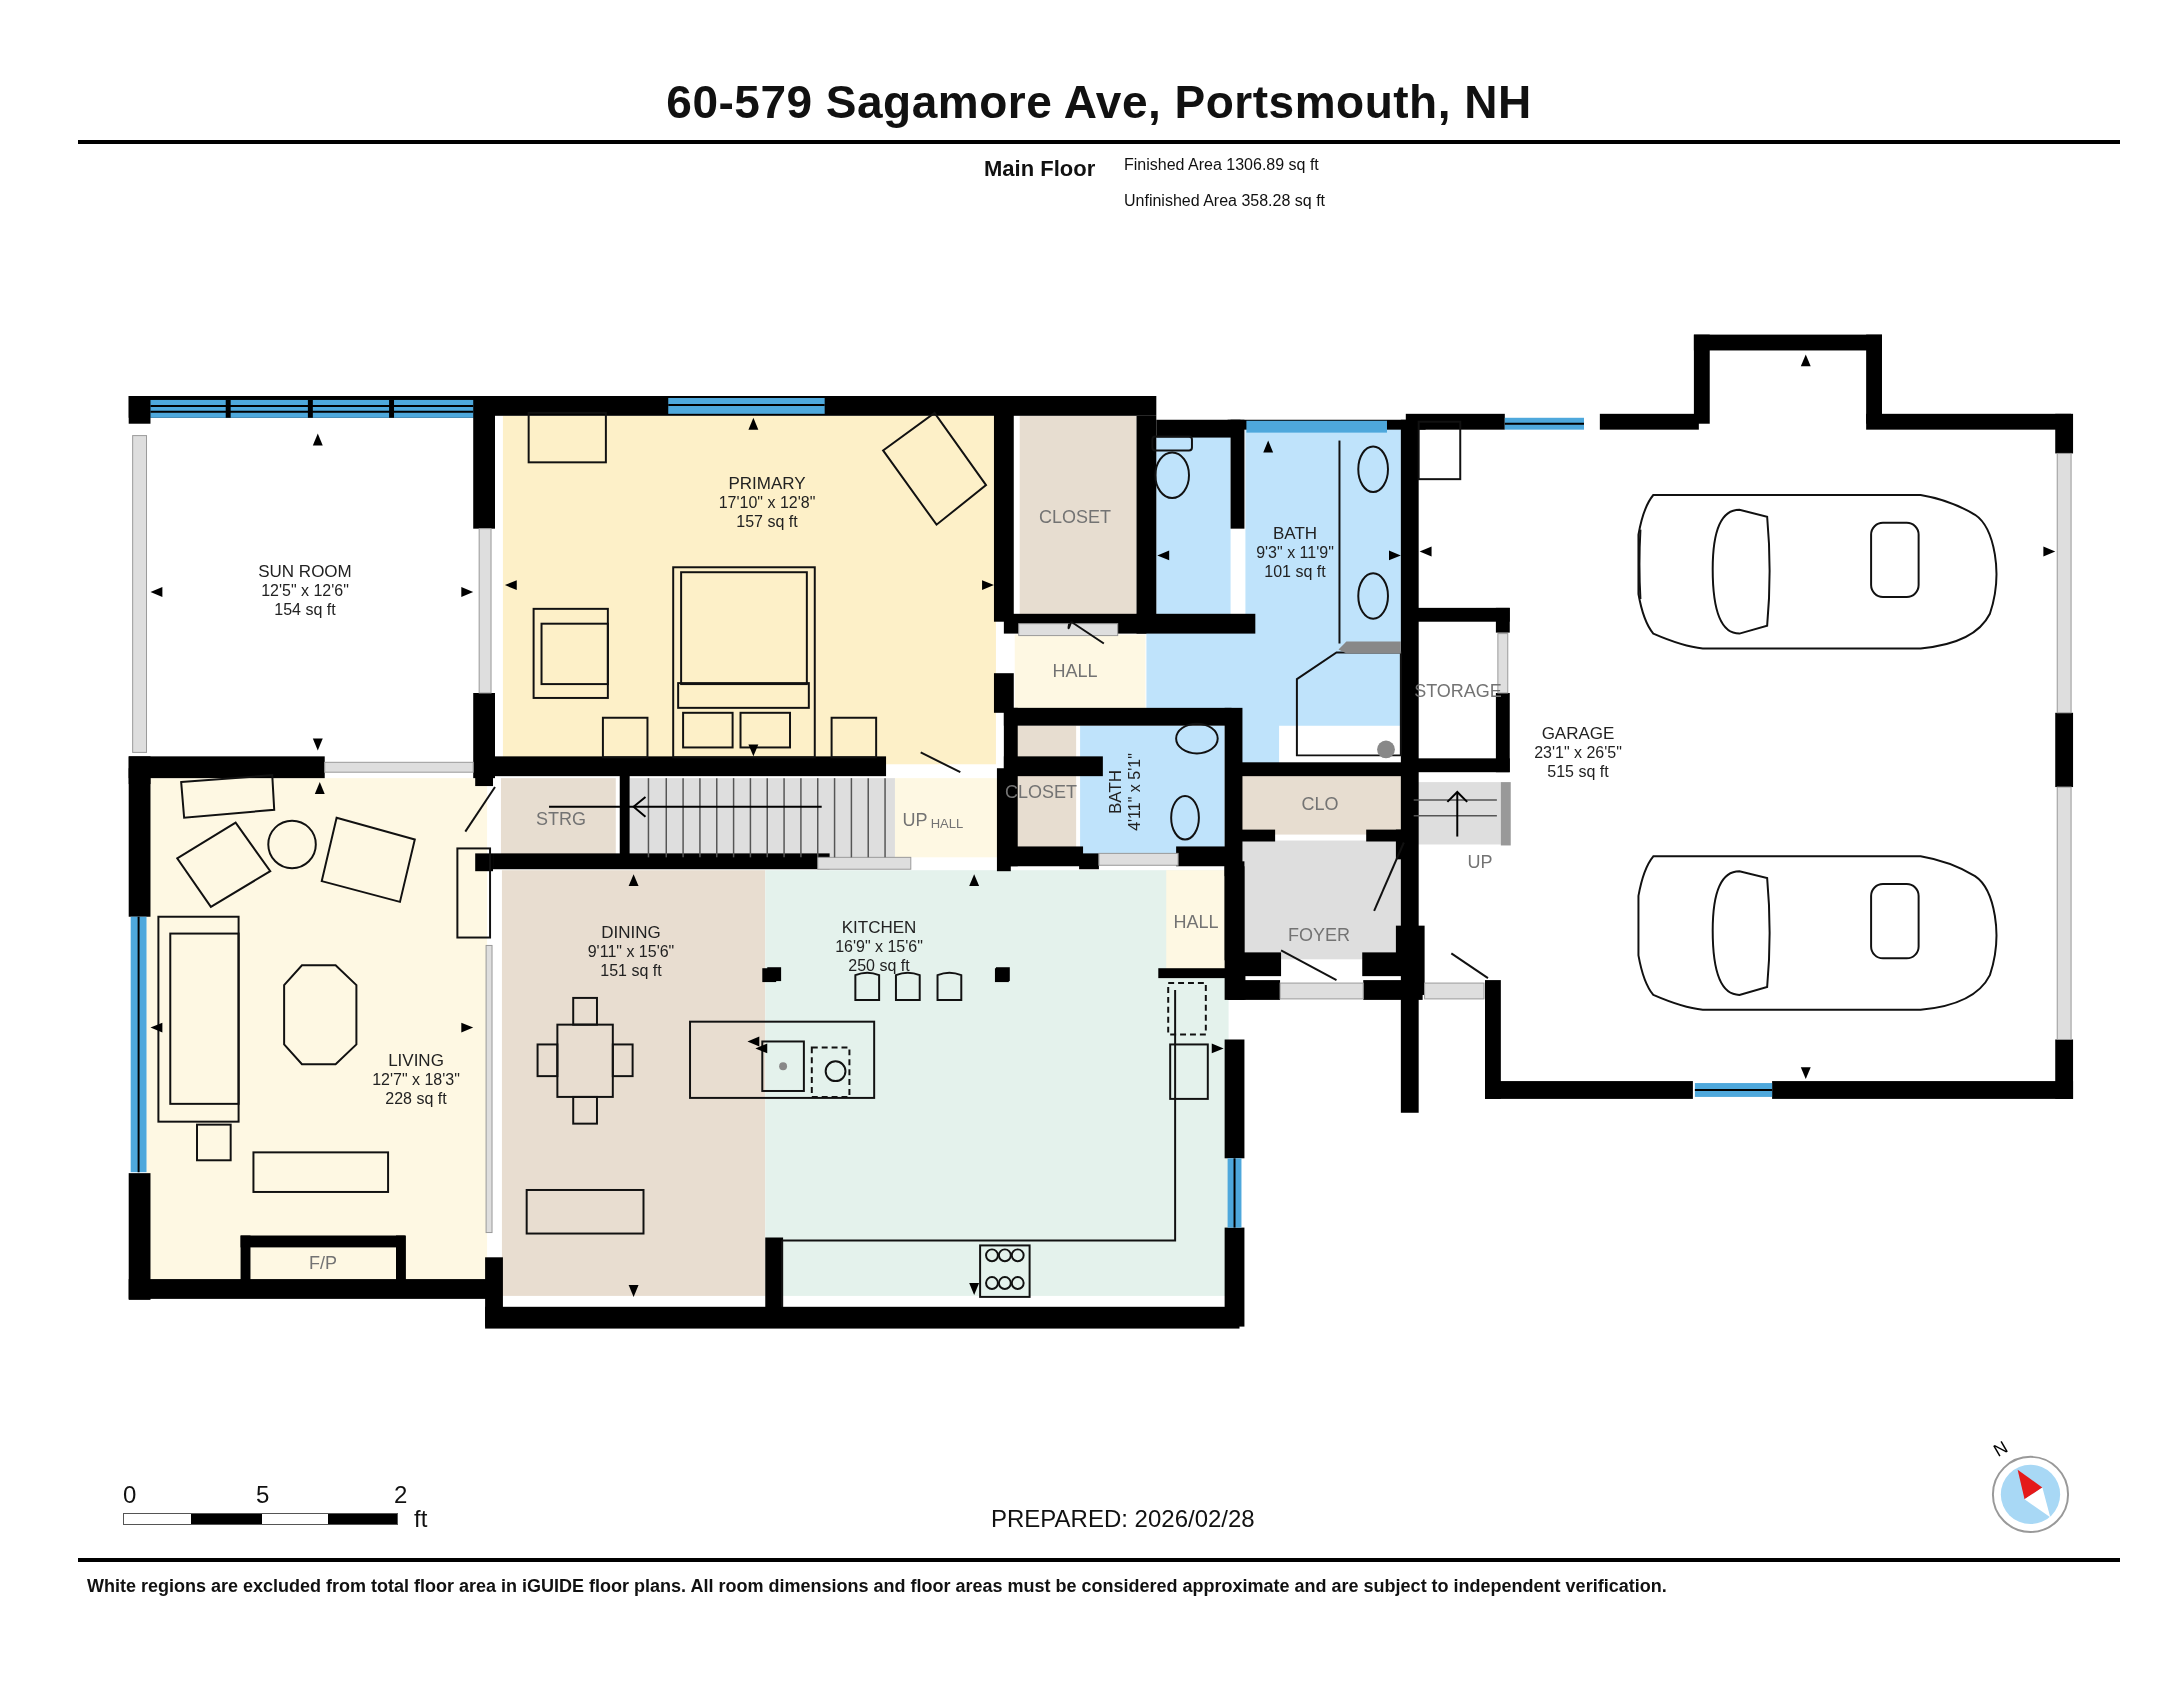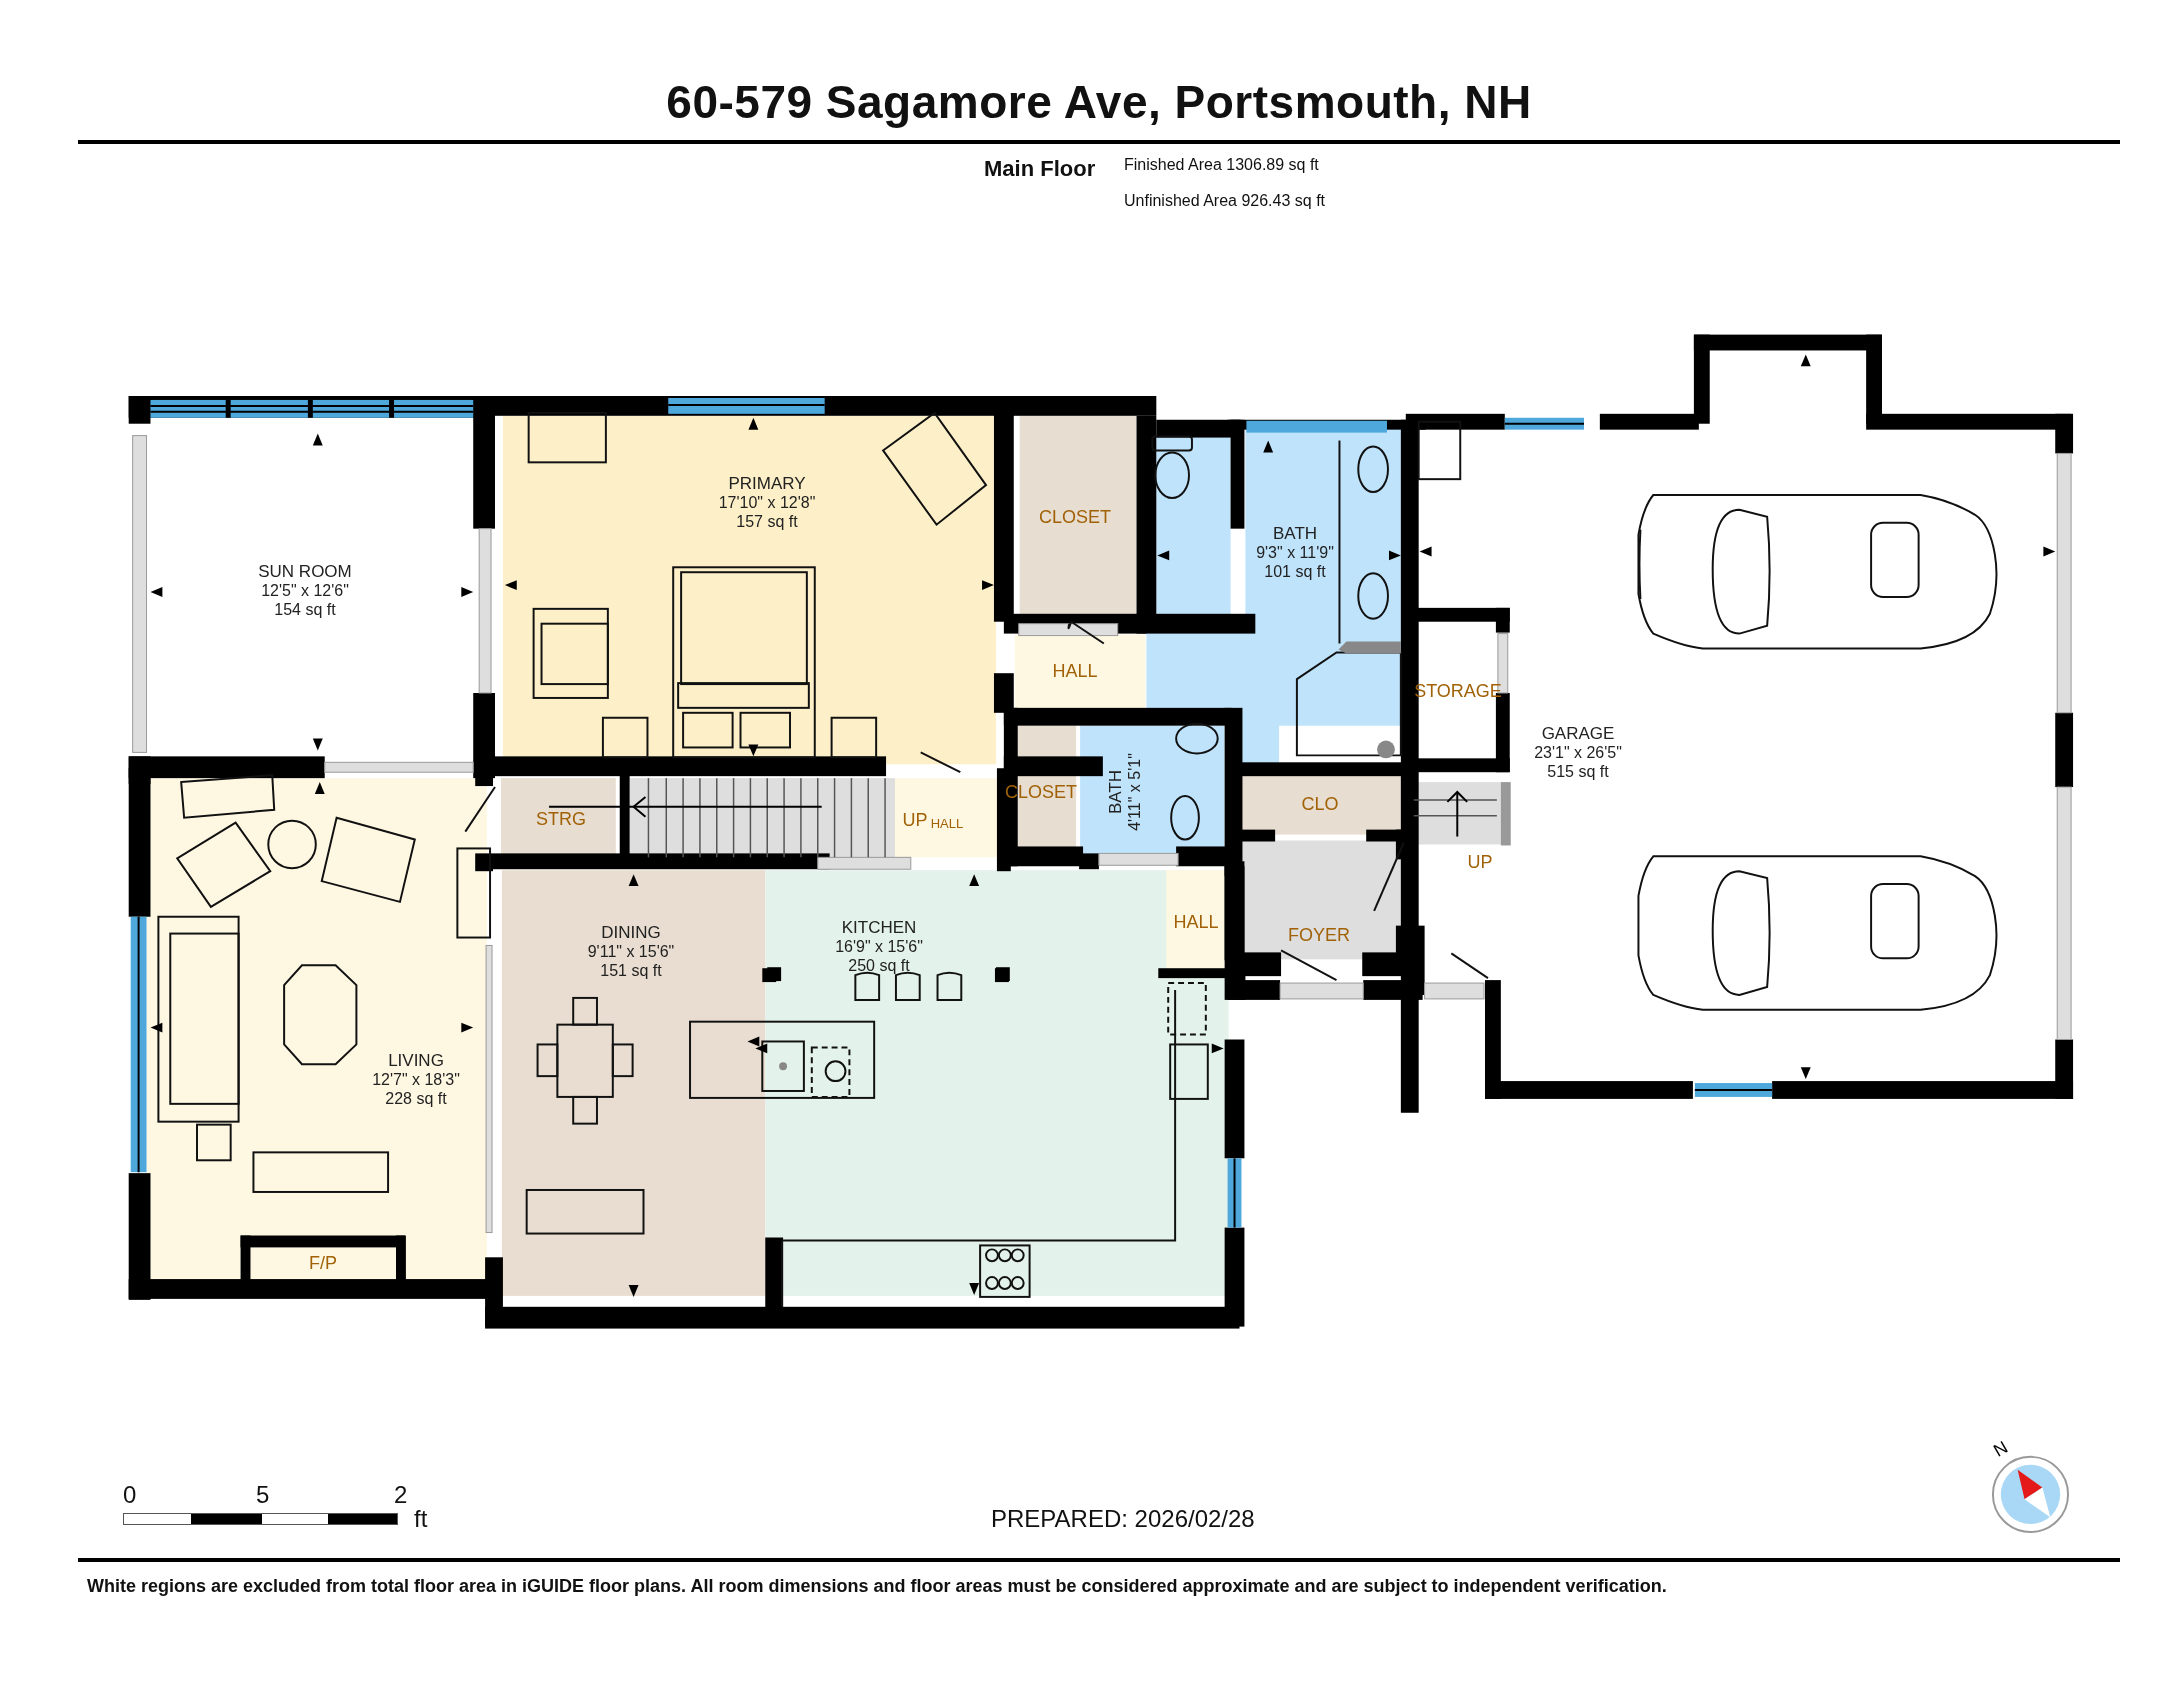--- a/index.html
+++ b/index.html
@@ -5,33 +5,33 @@
   html,body{margin:0;padding:0;background:#fff;}
   body{width:2178px;height:1683px;position:relative;overflow:hidden;font-family:"Liberation Sans",sans-serif;color:#111;}
   .abs{position:absolute;}
   .title{left:0;width:2198px;top:75px;text-align:center;font-size:46px;font-weight:bold;letter-spacing:0.5px;}
   .rule{left:78px;width:2042px;height:4px;background:#000;}
   .floor-label{font-size:22px;font-weight:bold;}
   .area-text{font-size:16px;}
   .plan{left:0;top:0;width:2178px;height:1683px;}
   .room-label{position:absolute;text-align:center;font-size:16px;line-height:19px;color:#222;transform:translate(-50%,-50%);white-space:nowrap;}
   .room-name{font-size:17px;}
-  .small-label{position:absolute;font-size:18px;color:#a16207;transform:translate(-50%,-50%);white-space:nowrap;}
+  .small-label{position:absolute;font-size:18px;color:#737373;transform:translate(-50%,-50%);white-space:nowrap;}
   .scale-num{font-size:24px;}
   .prepared{font-size:24px;}
   .disclaimer{font-size:18px;left:87px;top:1576px;font-weight:bold;}
 </style>
 </head>
 <body>
 
 <div class="abs title">60-579 Sagamore Ave, Portsmouth, NH</div>
 <div class="abs rule" style="top:140px;"></div>
 <div class="abs floor-label" style="left:984px;top:156px;">Main Floor</div>
 <div class="abs area-text" style="left:1124px;top:156px;">Finished Area 1306.89 sq ft</div>
-<div class="abs area-text" style="left:1124px;top:192px;">Unfinished Area 926.43 sq ft</div>
+<div class="abs area-text" style="left:1124px;top:192px;">Unfinished Area 358.28 sq ft</div>
 
 <svg class="abs plan" viewBox="0 0 2200 1700" width="2178" height="1683" xmlns="http://www.w3.org/2000/svg">
 
   <g stroke="none">
     <rect x="148" y="420" width="345" height="356" fill="#ffffff"></rect>
     <rect x="508" y="420" width="498" height="352" fill="#fdf0c8"></rect>
     <rect x="1030" y="420" width="118" height="206" fill="#e7ddd0"></rect>
     <rect x="1025" y="641" width="132" height="80" fill="#fef8e3"></rect>
     <rect x="1168" y="441" width="75" height="183" fill="#bfe3fb"></rect>
     <polygon points="1158,633 1258,633 1258,430 1415,430 1415,733 1292,733 1292,771 1248,771 1248,722 1158,722" fill="#bfe3fb"></polygon>

